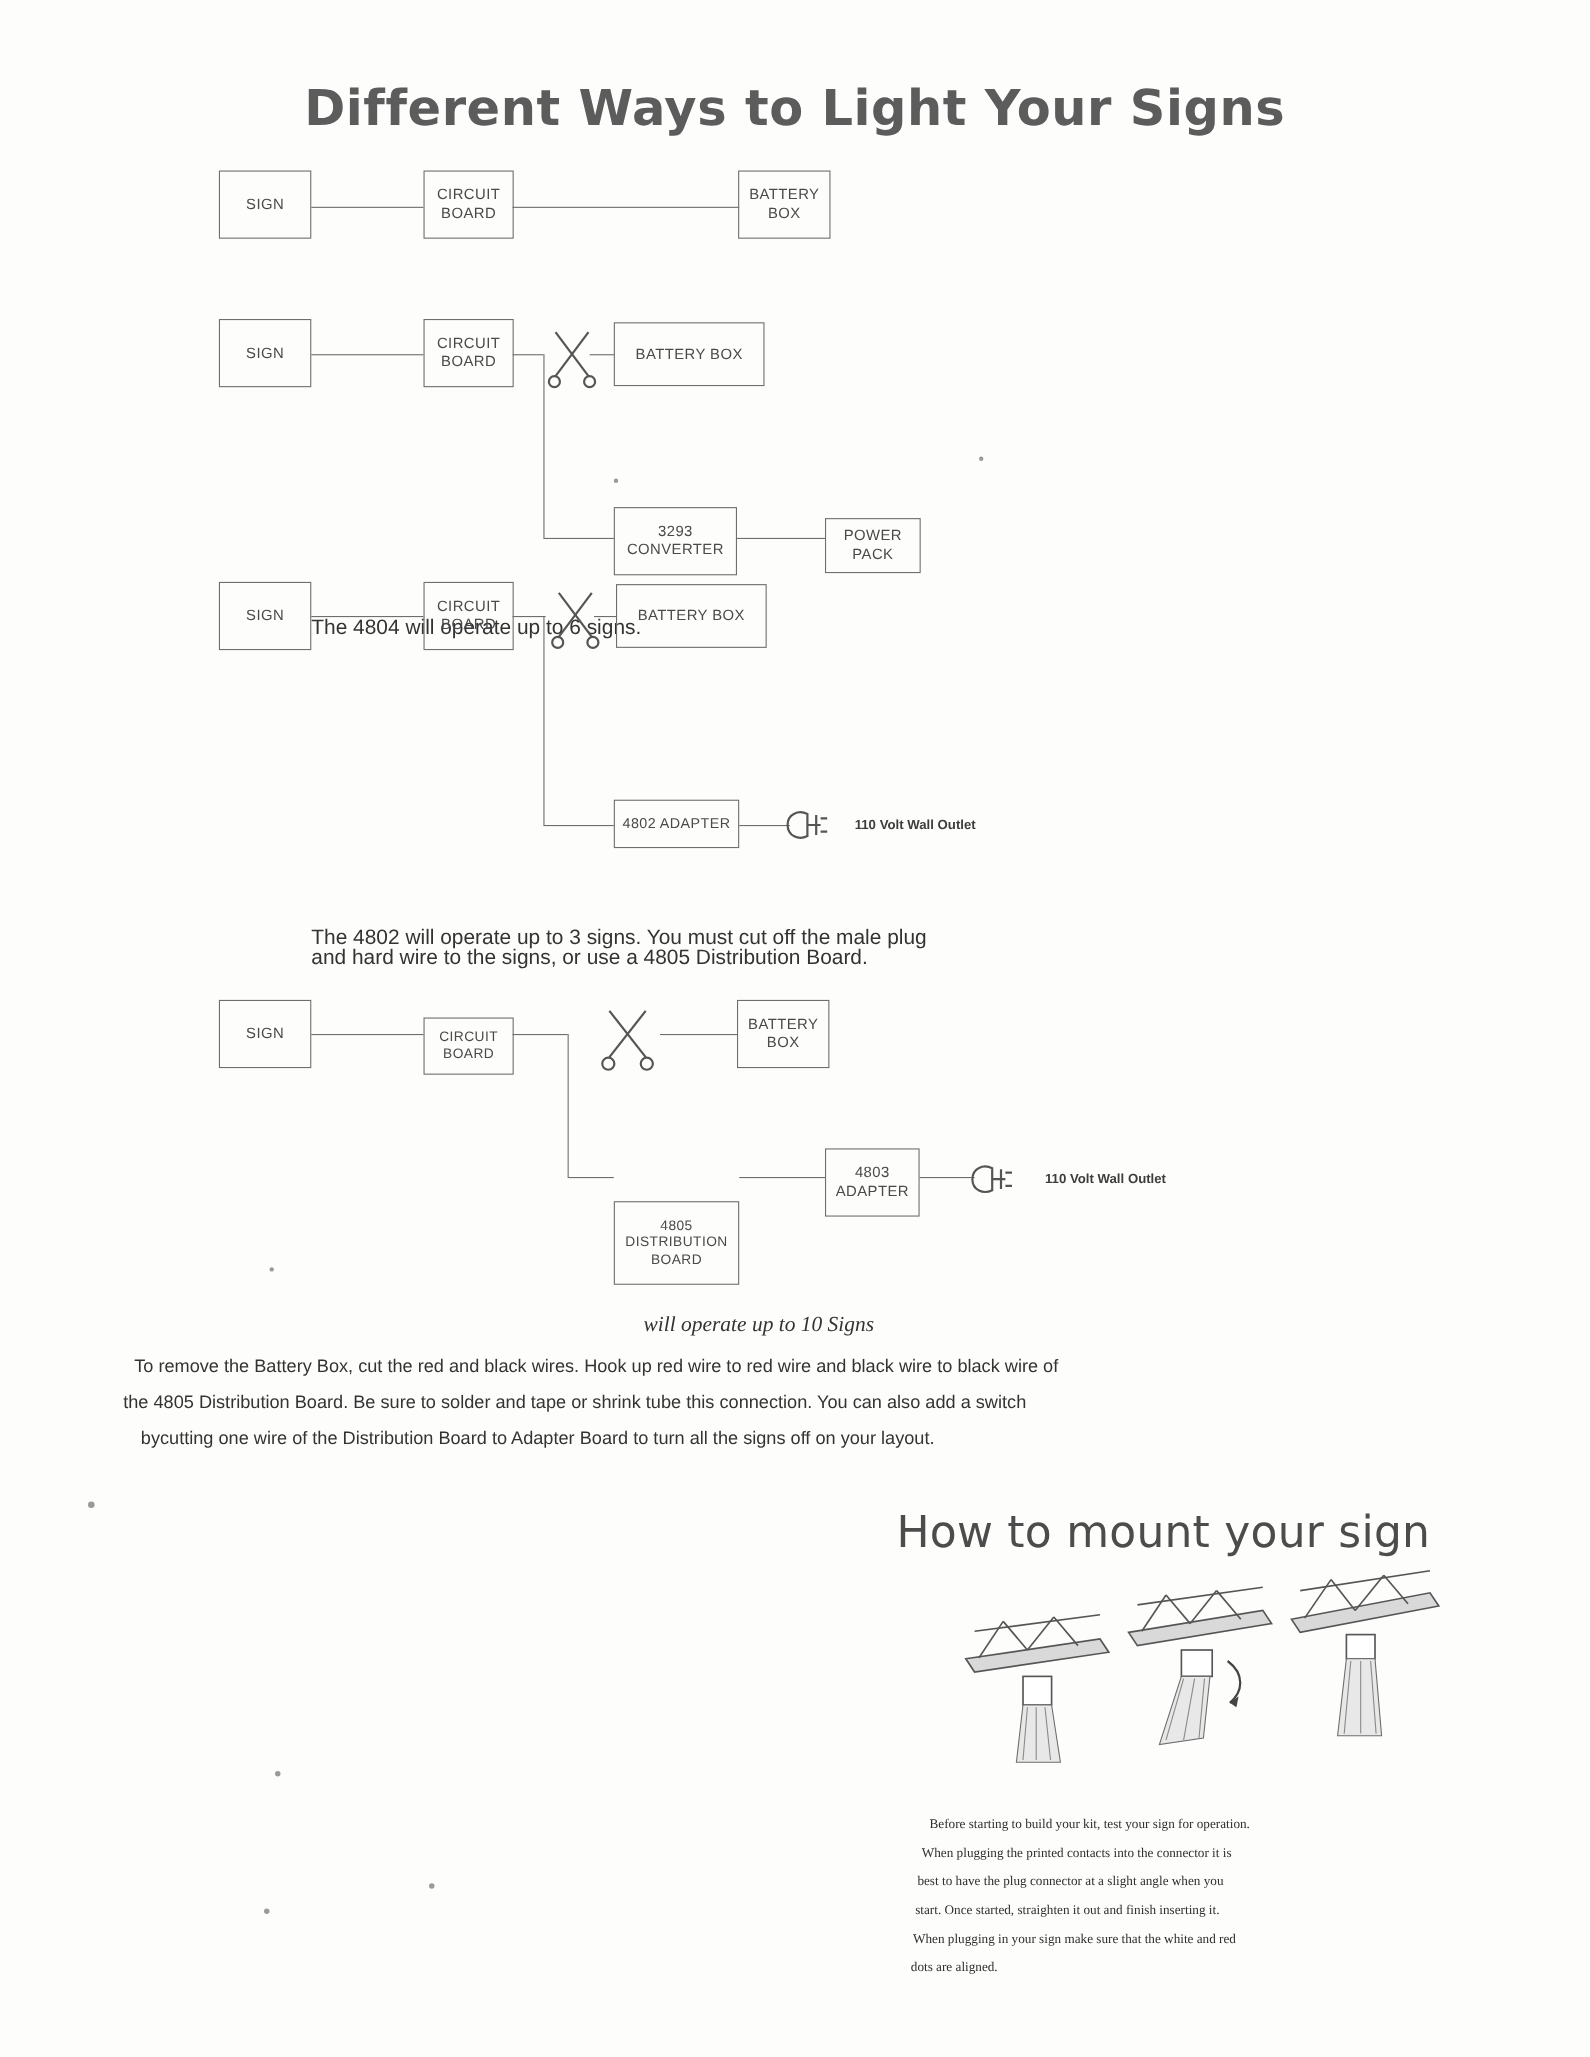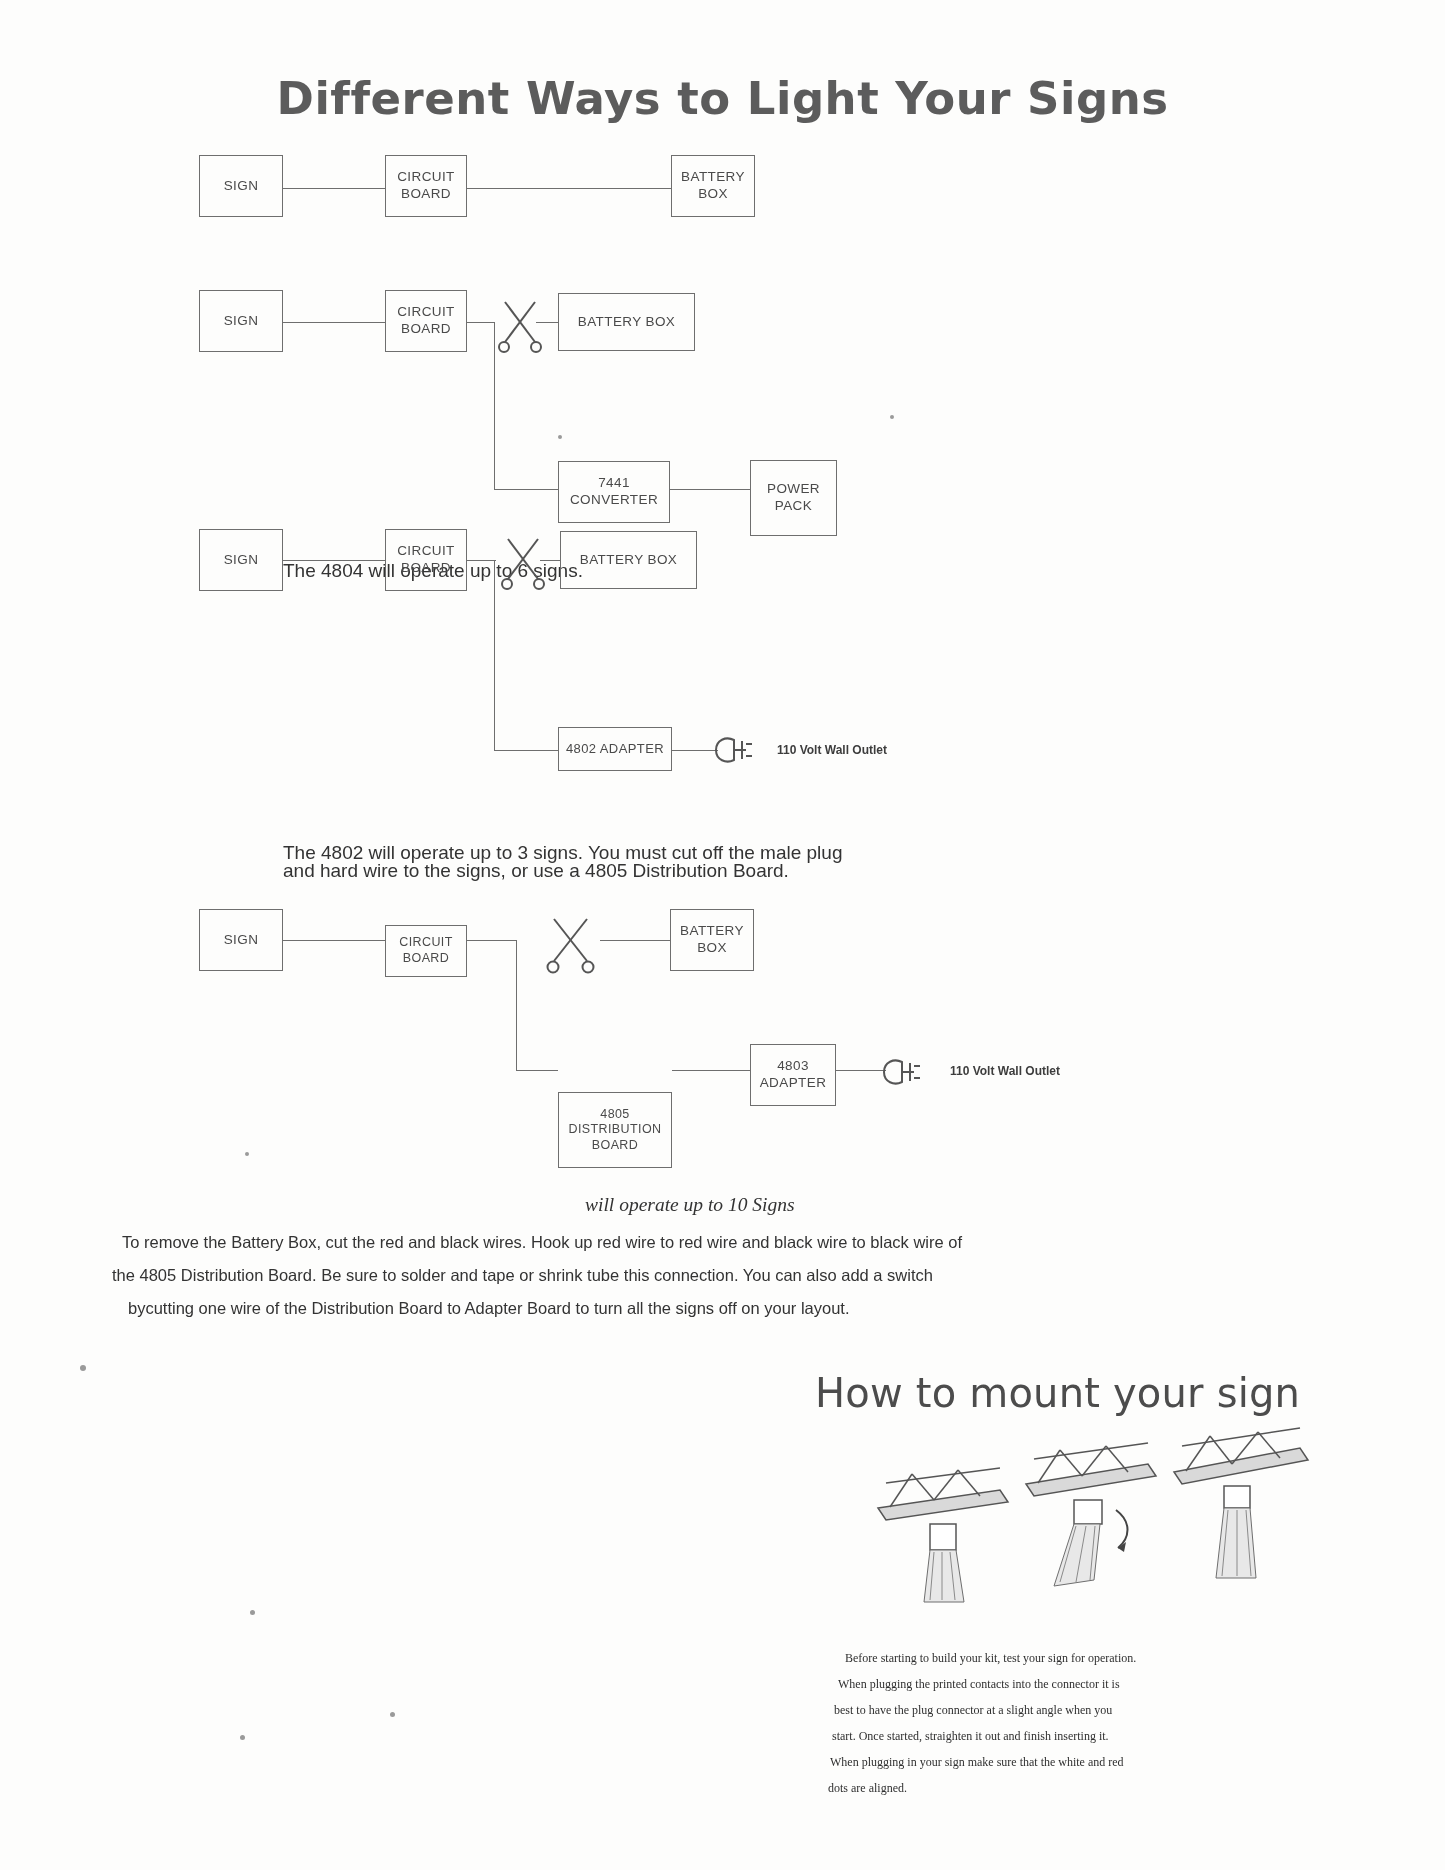--- a/index.html
+++ b/index.html
@@ -157,24 +157,24 @@
     <span>SIGN</span>
   </div>
   <div class="box" style="left:385px; top:290px; width:82px; height:62px;">
     <span>CIRCUIT</span>
     <span>BOARD</span>
   </div>
   <div class="box" style="left:558px; top:293px; width:137px; height:58px;">
     <span>BATTERY BOX</span>
   </div>
   <div class="box" style="left:558px; top:461px; width:112px; height:62px;">
-    <span>7441</span>
+    <span>3293</span>
     <span>CONVERTER</span>
   </div>
-  <div class="box" style="left:750px; top:460px; width:87px; height:76px;">
+  <div class="box" style="left:750px; top:471px; width:87px; height:50px;">
     <span>POWER</span>
     <span>PACK</span>
   </div>
 
   <svg class="scissors" style="left:497px; top:298px;" width="48" height="56" viewBox="0 0 48 56">
     <line x1="8" y1="4" x2="38" y2="44" stroke="#555" stroke-width="2"></line>
     <line x1="38" y1="4" x2="8" y2="44" stroke="#555" stroke-width="2"></line>
     <circle cx="7" cy="49" r="5" fill="none" stroke="#555" stroke-width="2"></circle>
     <circle cx="39" cy="49" r="5" fill="none" stroke="#555" stroke-width="2"></circle>
   </svg>

